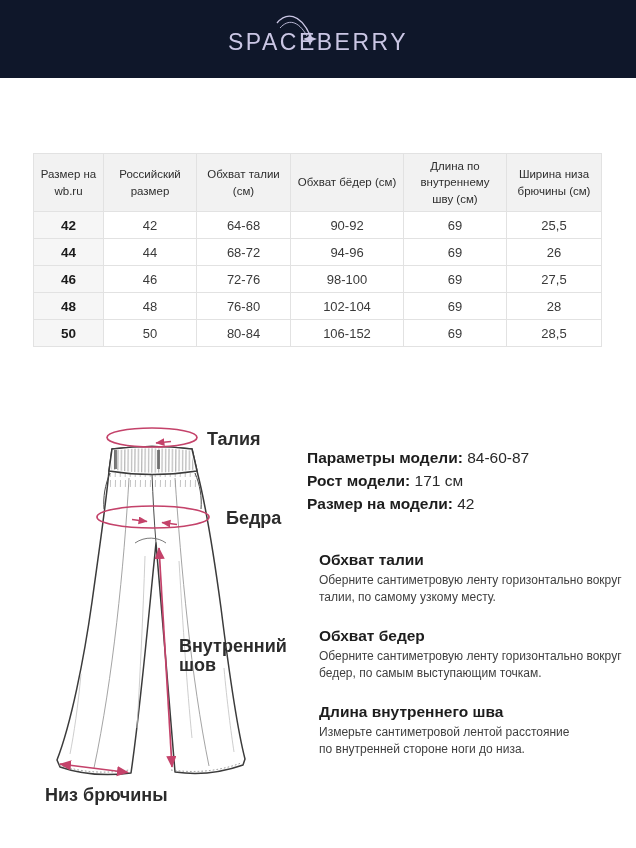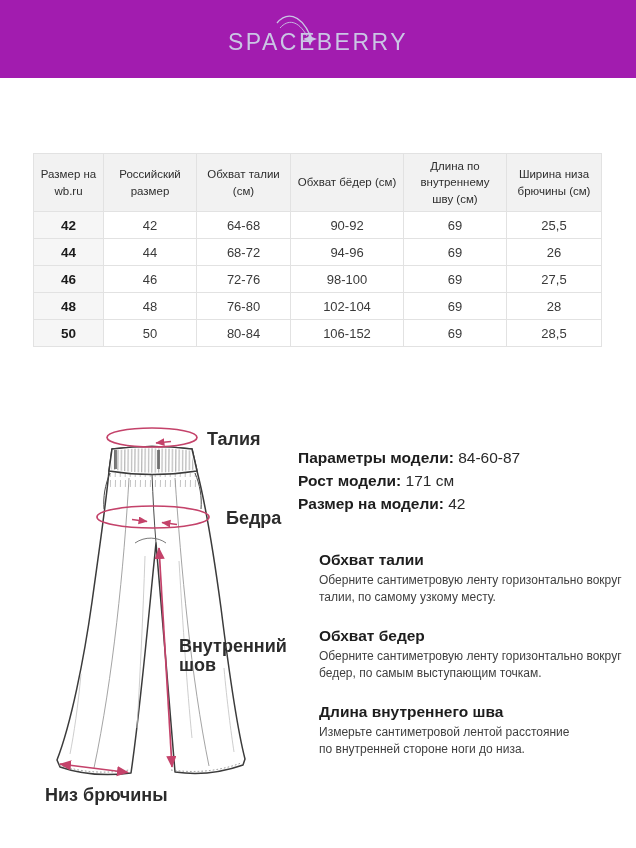--- a/index.html
+++ b/index.html
@@ -1,20 +1,20 @@
 <!DOCTYPE html>
 <html><head>
 <meta charset="utf-8">
 <style>
   * { margin:0; padding:0; box-sizing:border-box; }
   html,body { width:636px; height:848px; background:#ffffff; font-family:"Liberation Sans", sans-serif; }
   .page { position:relative; width:636px; height:848px; background:#fff; overflow:hidden; }
 
   
-  .header { position:absolute; left:0; top:0; width:636px; height:78px; background:#a21caf;
+  .header { position:absolute; left:0; top:0; width:636px; height:78px; background:#0f172a;
             display:flex; align-items:center; justify-content:center; }
   .logo-wrap { position:relative; margin-top:6px; }
   .logo-text { color:#cac6e4; font-size:23px; letter-spacing:2.5px; font-weight:400; }
   .logo-star { position:absolute; left:47px; top:-20px; width:46px; height:42px; }
 
   
   .size-table { position:absolute; left:33px; top:153px; width:568px; border-collapse:collapse;
                 table-layout:fixed; }
   .size-table th, .size-table td { border:1px solid #e2e2e2; text-align:center; vertical-align:middle; }
   .size-table th { background:#f2f2f2; font-weight:400; font-size:11.5px; line-height:1.4;
@@ -24,21 +24,21 @@
 
   
   .pants-svg { position:absolute; left:28px; top:416px; width:240px; height:385px; }
   .diagram-label { position:absolute; font-size:18px; font-weight:600; color:#2b2b2b; white-space:pre-line; line-height:19px; }
   .lbl-waist  { left:207px; top:430px; }
   .lbl-hips   { left:226px; top:509px; }
   .lbl-inseam { left:179px; top:637px; }
   .lbl-hem    { left:45px;  top:786px; }
 
   
-  .model-info { position:absolute; left:298px; top:446px; }
+  .model-info { position:absolute; left:307px; top:446px; }
   .info-line { font-size:15.5px; line-height:23px; color:#2a2a2a; }
   .info-label { font-weight:bold; color:#1d1d1d; }
   .measure-guide { position:absolute; left:299px; top:550px; width:326px;margin-left:20px; }
   .guide-section { margin-bottom:20px; }
   .guide-section h3 { font-size:15.5px; line-height:19px; font-weight:bold; color:#1d1d1d; margin:0 0 3px; }
   .guide-section p { font-size:12px; line-height:17px; color:#3f3f3f; margin:0; white-space:pre-line; }
 </style>
 </head>
 <body>
 

